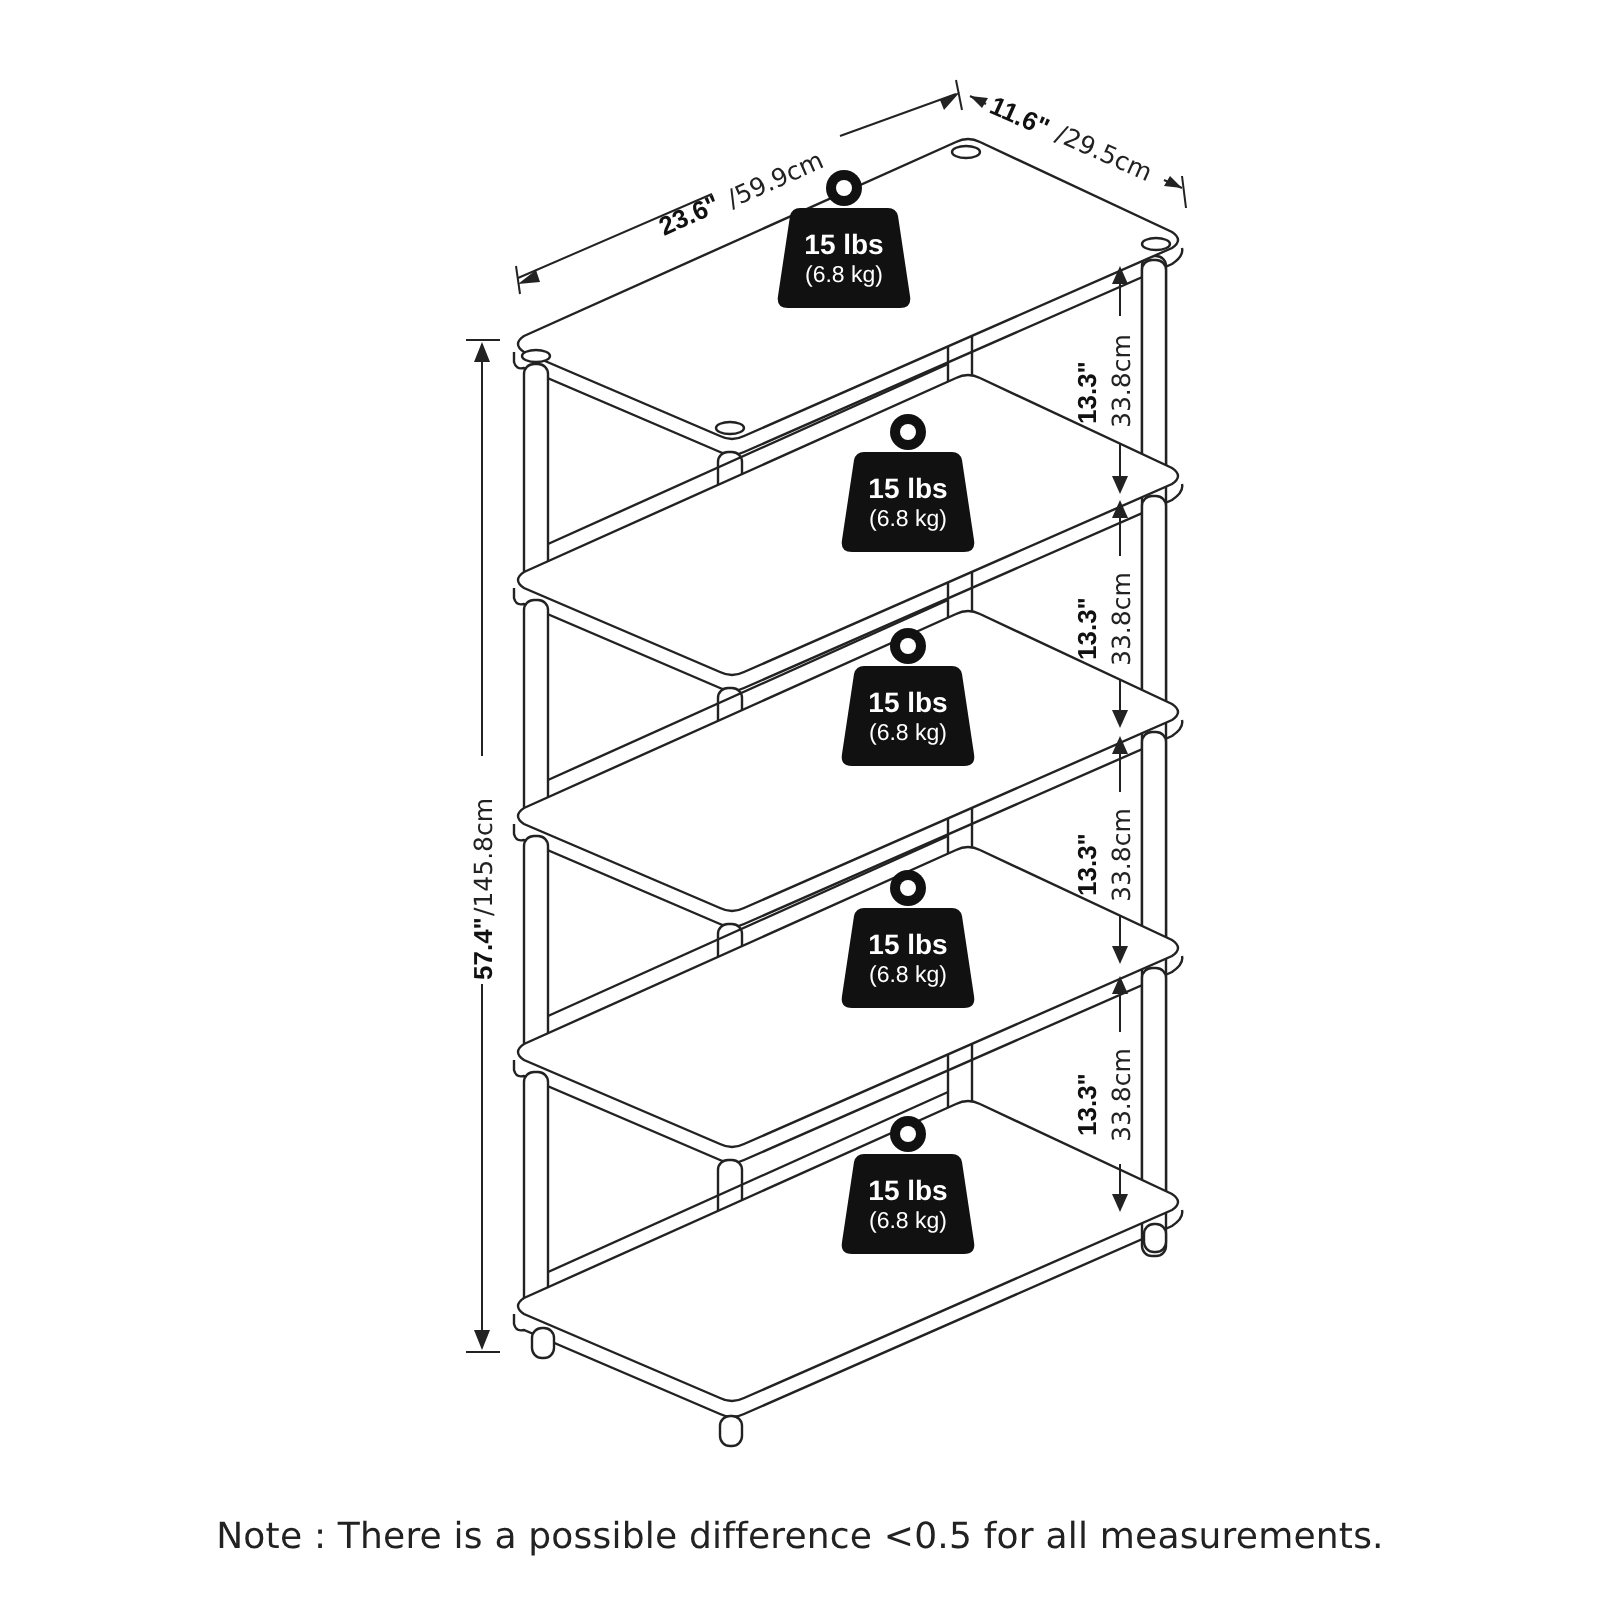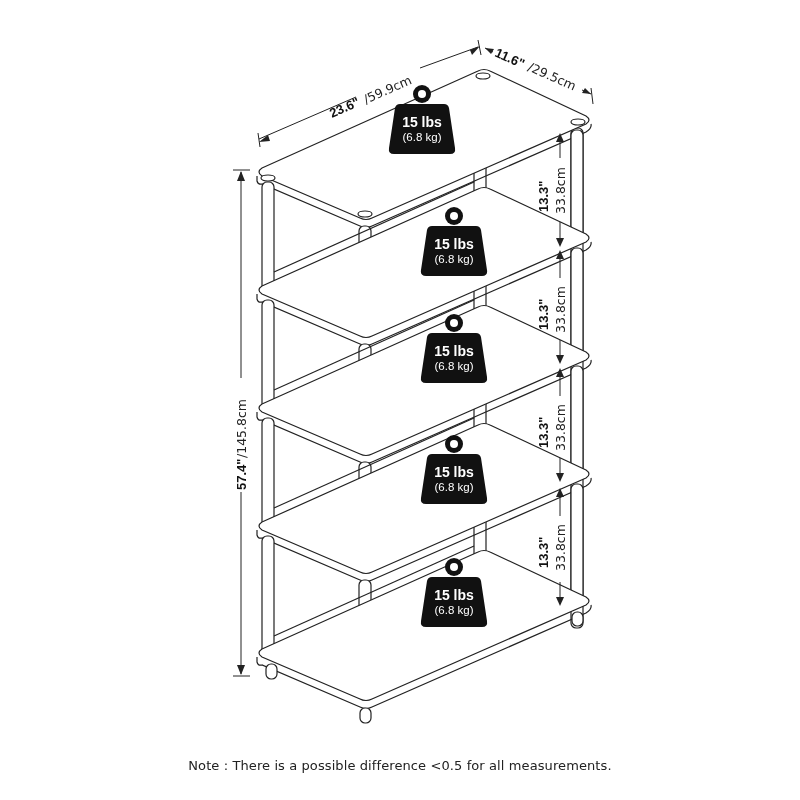--- a/index.html
+++ b/index.html
@@ -1,18 +1,18 @@
 <!DOCTYPE html>
 <html><head>
   <meta charset="utf-8">
   <style>
     html, body { margin: 0; padding: 0; background: #ffffff; }
     body { width: 800px; height: 800px; position: relative; overflow: hidden; font-family: "Liberation Sans", sans-serif; }
     #diagram { position: absolute; left: 0; top: 0; }
-    .note { position: absolute; left: 0; width: 800px; top: 758px; text-align: center; font-family: "DejaVu Sans", sans-serif; font-size: 13px; color: #222; letter-spacing: 0.1px; }
+    .note { position: absolute; left: 0; width: 800px; top: 758px; text-align: center; font-family: "DejaVu Sans", sans-serif; font-size: 18px; color: #222; letter-spacing: 0.1px; }
     .wt-text1 { font-family: "Liberation Sans", sans-serif; font-weight: bold; font-size: 14px; fill: #fff; }
     .wt-text2 { font-family: "Liberation Sans", sans-serif; font-size: 11.5px; fill: #fff; }
     .dim-bold { font-family: "Liberation Sans", sans-serif; font-weight: bold; font-size: 13px; fill: #111; }
     .dim-reg { font-family: "DejaVu Sans", sans-serif; font-size: 12.5px; fill: #222; }
   </style>
 </head>
 <body>
 
 <svg id="diagram" width="800" height="800" viewBox="0 0 800 800">
   <defs>

